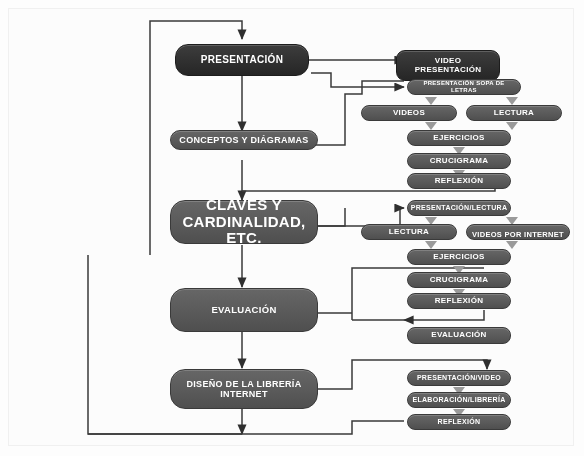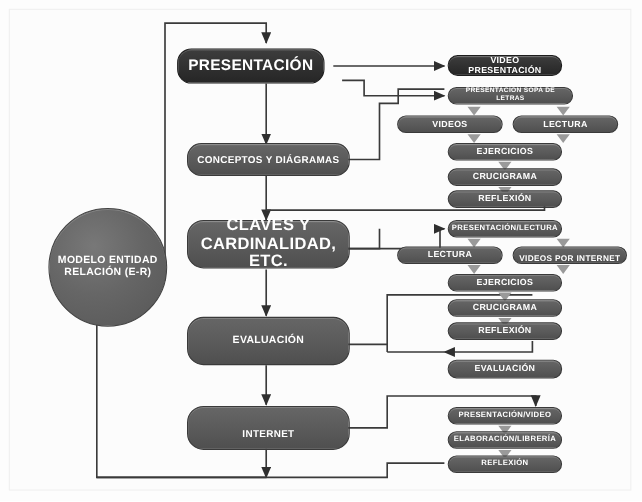--- a/index.html
+++ b/index.html
@@ -111,54 +111,48 @@
       <path d="M310,313 L352,313"></path>
 
       <path d="M313,389 L352,389 L352,360 L487,360 L487,369" marker-end="url(#ah)"></path>
 
       <path d="M404,421 L352,421 L352,434 L88,434 L88,255"></path>
       <path d="M88,434 L242,434"></path>
 
     </g>
   </svg>
 
-  <div class="node circle" style="left:44px; top:189px; width:108px; height:108px; font-size:9.5px; font-weight:bold;">
-    <span class="label">
-      <span>MODELO ENTIDAD</span><br>
-      <span>RELACIÓN (E-R)</span>
-    </span>
-  </div>
-
-  <div class="node dark" style="left:161px; top:44px; width:134px; height:32px; border-radius:13px; font-size:14px; font-weight:bold;">
+
+  <div class="node dark" style="left:175px; top:44px; width:134px; height:32px; border-radius:13px; font-size:10px; font-weight:bold;">
     <span class="label">PRESENTACIÓN</span>
   </div>
 
-  <div class="node mid" style="left:170px; top:130px; width:148px; height:30px; border-radius:13px; font-size:9px; font-weight:bold;">
+  <div class="node mid" style="left:170px; top:130px; width:148px; height:20px; border-radius:13px; font-size:9px; font-weight:bold;">
     <span class="label">CONCEPTOS Y DIÁGRAMAS</span>
   </div>
 
   <div class="node mid" style="left:170px; top:200px; width:148px; height:44px; border-radius:15px; font-size:15px; font-weight:bold;">
     <span class="label">
       <span>CLAVES Y CARDINALIDAD,</span><br>
       <span>ETC.</span>
     </span>
   </div>
 
   <div class="node mid" style="left:170px; top:288px; width:148px; height:44px; border-radius:15px; font-size:9.5px; font-weight:bold;">
     <span class="label">EVALUACIÓN</span>
   </div>
 
   <div class="node mid" style="left:170px; top:369px; width:148px; height:40px; border-radius:15px; font-size:9px; font-weight:bold;">
     <span class="label">
-      <br>
+      <span>DISEÑO DE LA LIBRERÍA</span><br>
       <span>INTERNET</span>
     </span>
   </div>
 
-  <div class="node dark" style="left:407px; top:50px; width:104px; height:19px; border-radius:9px; font-size:8px; font-weight:bold;">
+  <div class="node dark" style="left:396px; top:50px; width:104px; height:31px; border-radius:9px; font-size:8px; font-weight:bold;">
     <span class="label">VIDEO PRESENTACIÓN</span>
   </div>
 
   <div class="node mid" style="left:407px; top:79px; width:114px; height:16px; border-radius:8px; font-size:6px; font-weight:bold;">
     <span class="label">PRESENTACIÓN SOPA DE LETRAS</span>
   </div>
   <div class="tri" style="left:425px; top:97px;"></div>
   <div class="tri" style="left:506px; top:97px;"></div>
 
   <div class="node mid" style="left:361px; top:105px; width:96px; height:16px; border-radius:8px; font-size:8px; font-weight:bold;">

